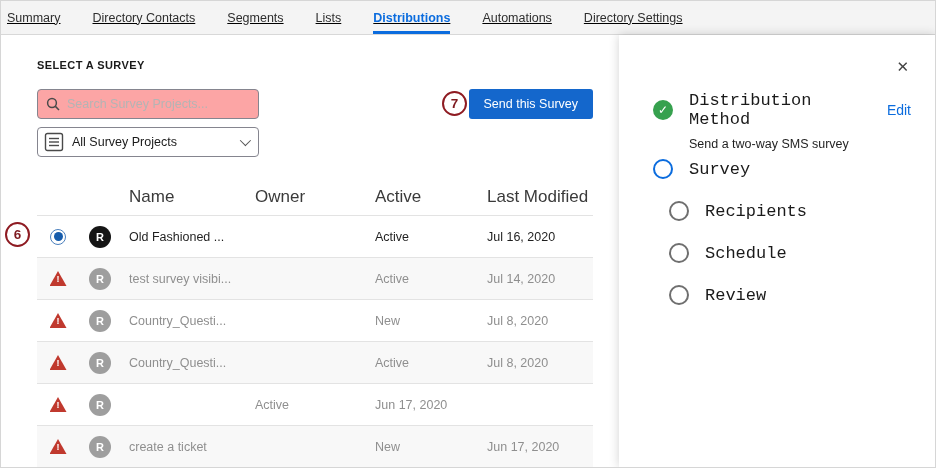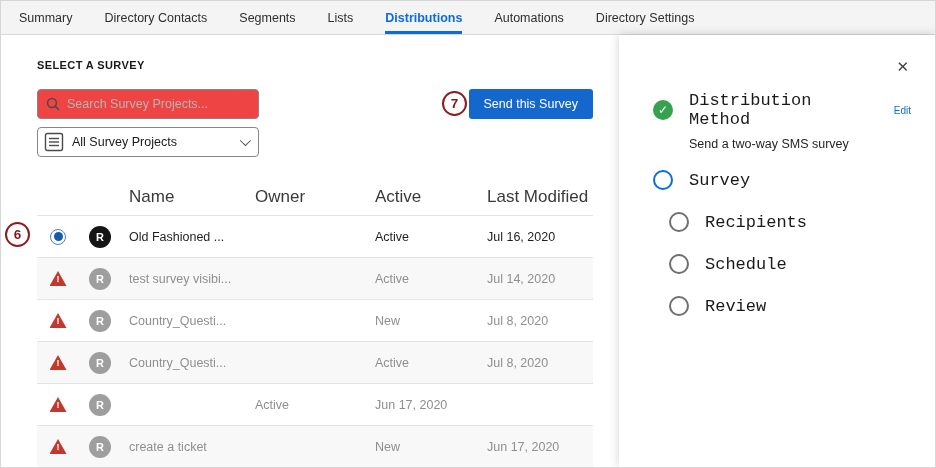--- a/index.html
+++ b/index.html
@@ -1,29 +1,29 @@
 <!DOCTYPE html>
 <html><head>
 <meta charset="utf-8">
 <style>
   * { margin:0; padding:0; box-sizing:border-box; }
   body { background:#fff; font-family:"Liberation Sans",sans-serif; }
   .page { position:relative; width:936px; height:468px; background:#fff; border:1px solid #d6d6d6; overflow:hidden; }
 
   
-  .topnav { height:34px; background:#f4f4f4; border-bottom:1px solid #d8d8d8; display:flex; align-items:stretch; padding-left:18px; gap:32px; }
+  .topnav { height:34px; background:#f4f4f4; border-bottom:1px solid #d8d8d8; display:flex; align-items:stretch; padding-left:6px; gap:32px;text-decoration:underline; }
   .tab { font-size:12.5px; color:#2e2e2e; display:flex; align-items:center; border-bottom:3px solid transparent; padding-top:3px; cursor:pointer; white-space:nowrap; }
   .tab.active { color:#0b6cde; font-weight:bold; border-bottom-color:#0b6cde; }
 
   
   .main { position:absolute; left:0; top:34px; right:316px; bottom:0; padding:24px 0 0 36px; }
   .heading { font-size:11px; font-weight:bold; color:#1a1a1a; letter-spacing:.4px; }
 
   .controls { position:relative; width:556px; margin-top:18px; }
-  .searchbox { width:222px; height:30px; border:1px solid #85858f; border-radius:4px; display:flex; align-items:center; padding:0 8px; background:#ef4444; }
+  .searchbox { width:222px; height:30px; border:1px solid #85858f; border-radius:4px; display:flex; align-items:center; padding:0 8px; background:#fca5a5; }
   .searchbox input { border:none; outline:none; flex:1; font-size:12.5px; color:#333; margin-left:7px; font-family:inherit; background:transparent; }
   .searchbox input::placeholder { color:#b4b4b4; }
   .dropdown { margin-top:8px; width:222px; height:30px; border:1px solid #85858f; border-radius:4px; display:flex; align-items:center; padding:0 10px 0 6px; gap:8px; cursor:pointer; background:#fff; }
   .dd-label { font-size:12.5px; color:#1a1a1a; flex:1; }
   .chev { width:8px; height:8px; border-right:1.5px solid #555; border-bottom:1.5px solid #555; transform:rotate(45deg) translateY(-2px); }
 
   .send-btn { position:absolute; top:0; right:0; height:30px; background:#1467cc; border:none; border-radius:3px; color:#fff; font-size:12.5px; padding:0 15px; cursor:pointer; font-family:inherit;text-align:center; }
 
   .badge { width:25px; height:25px; border:2px solid #8e1b22; border-radius:50%; color:#7e1a20; font-weight:bold; font-size:13.5px; display:flex; align-items:center; justify-content:center; background:#fff; }
   .badge7 { position:absolute; top:2px; right:126px; }
@@ -57,23 +57,23 @@
   .panel { position:absolute; top:34px; right:0; bottom:0; width:316px; background:#fff; box-shadow:0 0 10px rgba(0,0,0,.18); }
   .close-x { position:absolute; top:24px; right:26px; font-size:15px; color:#444; cursor:pointer; line-height:1; }
   .steps { padding:56px 24px 0 34px; }
   .step { display:flex; align-items:center; gap:16px; }
   .step + .step { margin-top:22px;padding-left:16px; }
   .step-circle { width:20px; height:20px; border-radius:50%; flex:0 0 auto; }
   .step-circle.done { background:#36a14e; color:#fff; font-size:12px; display:flex; align-items:center; justify-content:center; }
   .step-circle.current { border:2px solid #0b6cde; background:#fff; }
   .step-circle.pending { border:2px solid #6f6f6f; background:#fff; }
   .step-label { font-size:17px; color:#1a1a1a;font-family:Liberation Mono, monospace; }
-  .edit-link { margin-left:auto; font-size:10px; color:#0b6cde; cursor:pointer; }
+  .edit-link { margin-left:auto; font-size:14px; color:#0b6cde; cursor:pointer; }
   .step-sub { margin:8px 0 0 36px; font-size:12.5px; color:#1f1f1f; }
-  .gap22 { margin-top:19px; }
+  .gap22 { margin-top:8px; }
 
   .search-svg { flex:0 0 auto; display:block; }
 </style>
 </head>
 <body>
 
 <div class="page">
 
   <div class="topnav">
     <div class="tab">Summary</div>

